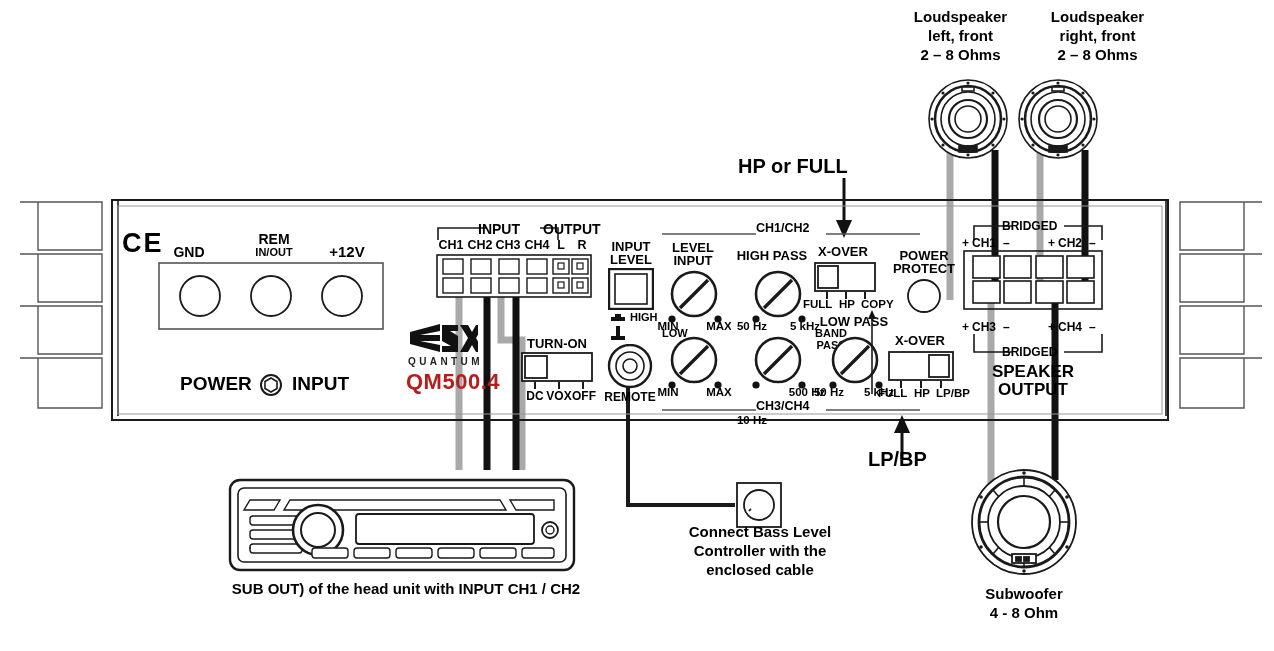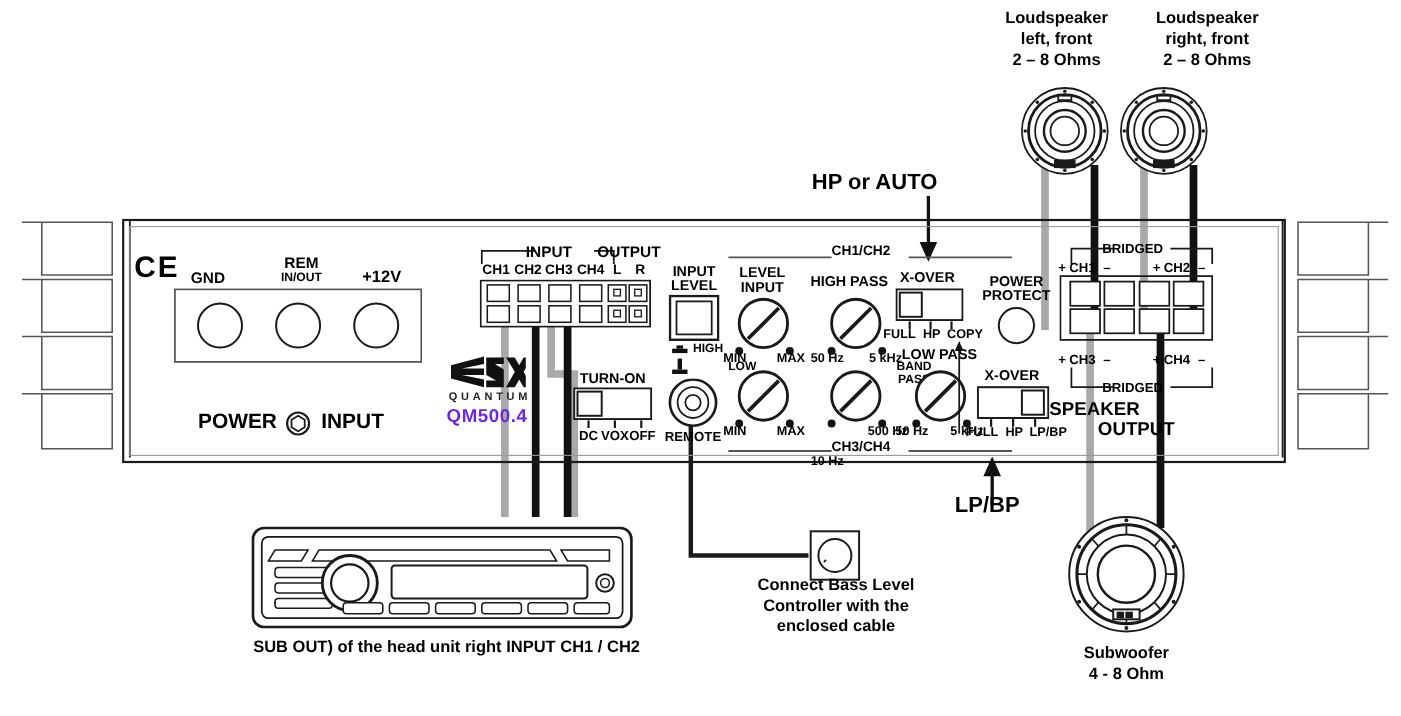--- a/index.html
+++ b/index.html
@@ -80,21 +80,21 @@
       <circle cx="50" cy="77" r="1.6"></circle>
         <circle cx="25" cy="67" r="1.6"></circle>
       <circle cx="14" cy="41" r="1.6"></circle>
         <circle cx="25" cy="15" r="1.6"></circle>
     </g>
     <rect x="41" y="68" width="18" height="6" fill="#1a1a1a"></rect>
     <rect x="44" y="9" width="12" height="4"></rect>
   </g>
 </svg>
 
-<div class="abs bold" style="left:738px;top:155px;font-size:20px;">HP or AUTO</div>
+<div class="abs bold" style="left:738px;top:155px;font-size:20px;">HP or FULL</div>
 <svg class="abs" style="left:832px;top:178px" width="24" height="62">
   <line x1="12" y1="0" x2="12" y2="46" stroke="#111" stroke-width="3"></line>
   <polygon points="12,60 4,42 20,42" fill="#111"></polygon>
 </svg>
 
 <svg class="abs" style="left:18px;top:200px" width="106" height="218">
   <g fill="#fff" stroke="#555" stroke-width="1.4">
     <path d="M2,2 H84 V50 H20 V2 Z"></path>
     <path d="M2,54 H84 V102 H20 V54 Z"></path>
     <path d="M2,106 H84 V154 H20 V106 Z"></path>
@@ -178,21 +178,21 @@
 </svg>
 
 <svg class="abs" style="left:406px;top:322px" width="72" height="34">
   <g fill="#111">
     <path d="M4,10 L34,2 L34,9 L14,13 L34,13 L34,19 L14,19 L34,23 L34,30 L4,22 Z"></path>
     <path d="M36,3 L52,3 L52,9 L44,9 L52,14 L52,30 L36,30 L36,24 L45,24 L36,19 Z"></path>
     <path d="M54,3 L62,3 L66,10 L70,3 L78,3 L70,16 L78,30 L70,30 L66,23 L62,30 L54,30 L62,16 Z"></path>
   </g>
 </svg>
 <div class="abs" style="left:408px;top:356px;font-size:10px;letter-spacing:3.4px;font-weight:bold;color:#222;">QUANTUM</div>
-<div class="abs" style="left:406px;top:369px;font-size:17px;font-weight:bold;letter-spacing:0.5px;color:#6d28d9;">QM500.4</div>
+<div class="abs" style="left:406px;top:369px;font-size:22px;font-weight:bold;letter-spacing:0.5px;color:#b91c1c;">QM500.4</div>
 
 <div class="abs bold ctr" style="left:519px;top:322px;width:76px;font-size:13px;margin-top:32px;">AUTO</div>
 <div class="abs bold ctr" style="left:510px;top:336px;width:94px;font-size:13px;">TURN-ON</div>
 <svg class="abs" style="left:521px;top:352px" width="72" height="30">
   <rect x="1" y="1" width="70" height="28" fill="#fff" stroke="#1a1a1a" stroke-width="1.8"></rect>
   <rect x="4" y="4" width="22" height="22" fill="#fff" stroke="#1a1a1a" stroke-width="1.8"></rect>
 </svg>
 <svg class="abs" style="left:521px;top:382px" width="72" height="8">
   <line x1="14" y1="0" x2="14" y2="7" stroke="#1a1a1a" stroke-width="2"></line>
   <line x1="38" y1="0" x2="38" y2="7" stroke="#1a1a1a" stroke-width="2"></line>
@@ -371,21 +371,21 @@
 <div class="abs bold" style="left:1048px;top:320px;font-size:12px;">+</div>
 <div class="abs bold" style="left:1058px;top:320px;font-size:12px;">CH4</div>
 <div class="abs bold" style="left:1089px;top:320px;font-size:12px;">–</div>
 
 <svg class="abs" style="left:960px;top:330px" width="160" height="28">
   <path d="M14,4 V22 H52" fill="none" stroke="#1a1a1a" stroke-width="1.6"></path>
   <path d="M104,22 H142 V4" fill="none" stroke="#1a1a1a" stroke-width="1.6"></path>
 </svg>
 <div class="abs bold" style="left:1002px;top:345px;font-size:12px;">BRIDGED</div>
 
-<div class="abs bold ctr" style="left:940px;top:362px;width:110px;font-size:17px;">SPEAKER</div>
+<div class="abs bold ctr" style="left:978px;top:362px;width:110px;font-size:17px;">SPEAKER</div>
 <div class="abs bold ctr" style="left:978px;top:380px;width:110px;font-size:17px;">OUTPUT</div>
 
 <svg class="abs" style="left:890px;top:415px" width="24" height="44">
   <line x1="12" y1="44" x2="12" y2="14" stroke="#111" stroke-width="3"></line>
   <polygon points="12,0 4,18 20,18" fill="#111"></polygon>
 </svg>
 <div class="abs bold" style="left:868px;top:448px;font-size:20px;">LP/BP</div>
 
 <svg class="abs" style="left:958px;top:468px" width="132" height="108">
   <g stroke="#1a1a1a" fill="#fff" stroke-width="1.8">
@@ -444,21 +444,21 @@
     <rect x="22" y="70" width="0.1" height="0.1"></rect>
     <rect x="84" y="70" width="36" height="10" rx="3"></rect>
     <rect x="126" y="70" width="36" height="10" rx="3"></rect>
     <rect x="168" y="70" width="36" height="10" rx="3"></rect>
     <rect x="210" y="70" width="36" height="10" rx="3"></rect>
     <rect x="252" y="70" width="36" height="10" rx="3"></rect>
     <rect x="294" y="70" width="32" height="10" rx="3"></rect>
   </g>
 </svg>
 <div class="cap" style="left:196px;top:580px;width:420px;font-size:15px;">
-  <div>SUB OUT) of the head unit right INPUT CH1 / CH2</div>
+  <div>SUB OUT) of the head unit with INPUT CH1 / CH2</div>
 </div>
 
 <svg class="abs" style="left:735px;top:481px" width="48" height="48">
   <rect x="2" y="2" width="44" height="44" fill="#fff" stroke="#1a1a1a" stroke-width="1.8"></rect>
   <circle cx="24" cy="24" r="15" fill="#fff" stroke="#1a1a1a" stroke-width="1.8"></circle>
   <path d="M14,30 a12,12 0 0,1 2,-2" fill="none" stroke="#1a1a1a" stroke-width="1.6"></path>
 </svg>
 <div class="cap" style="left:672px;top:523px;width:176px;font-size:15px;">
   <div>Connect Bass Level</div>
   <div>Controller with the</div>

